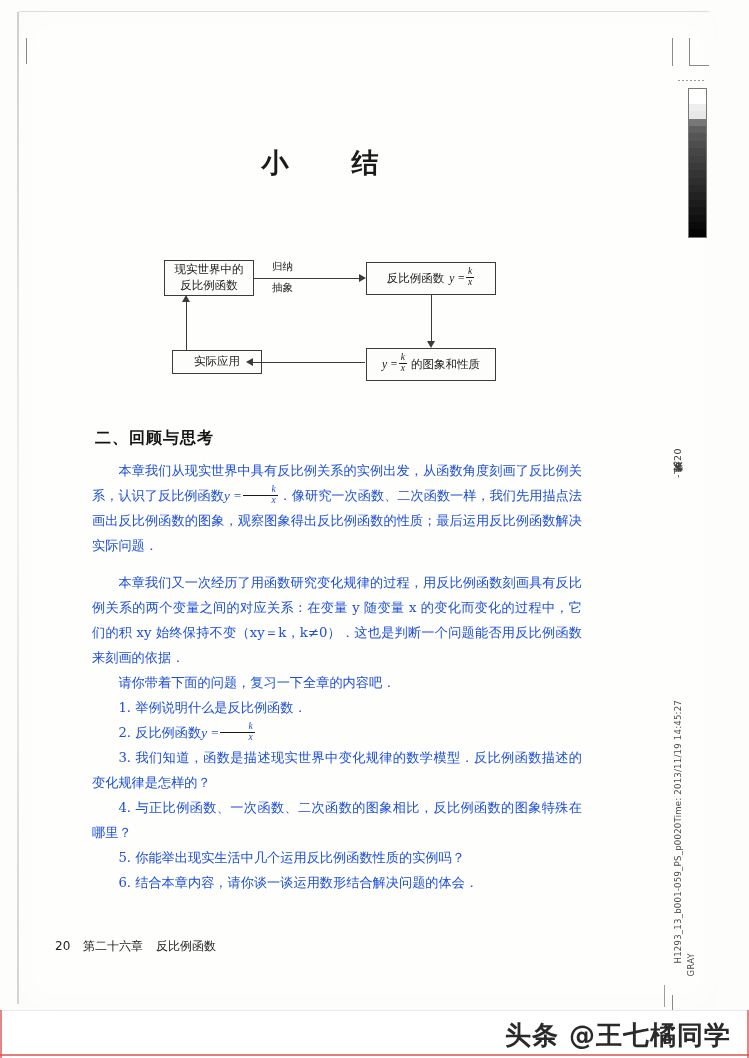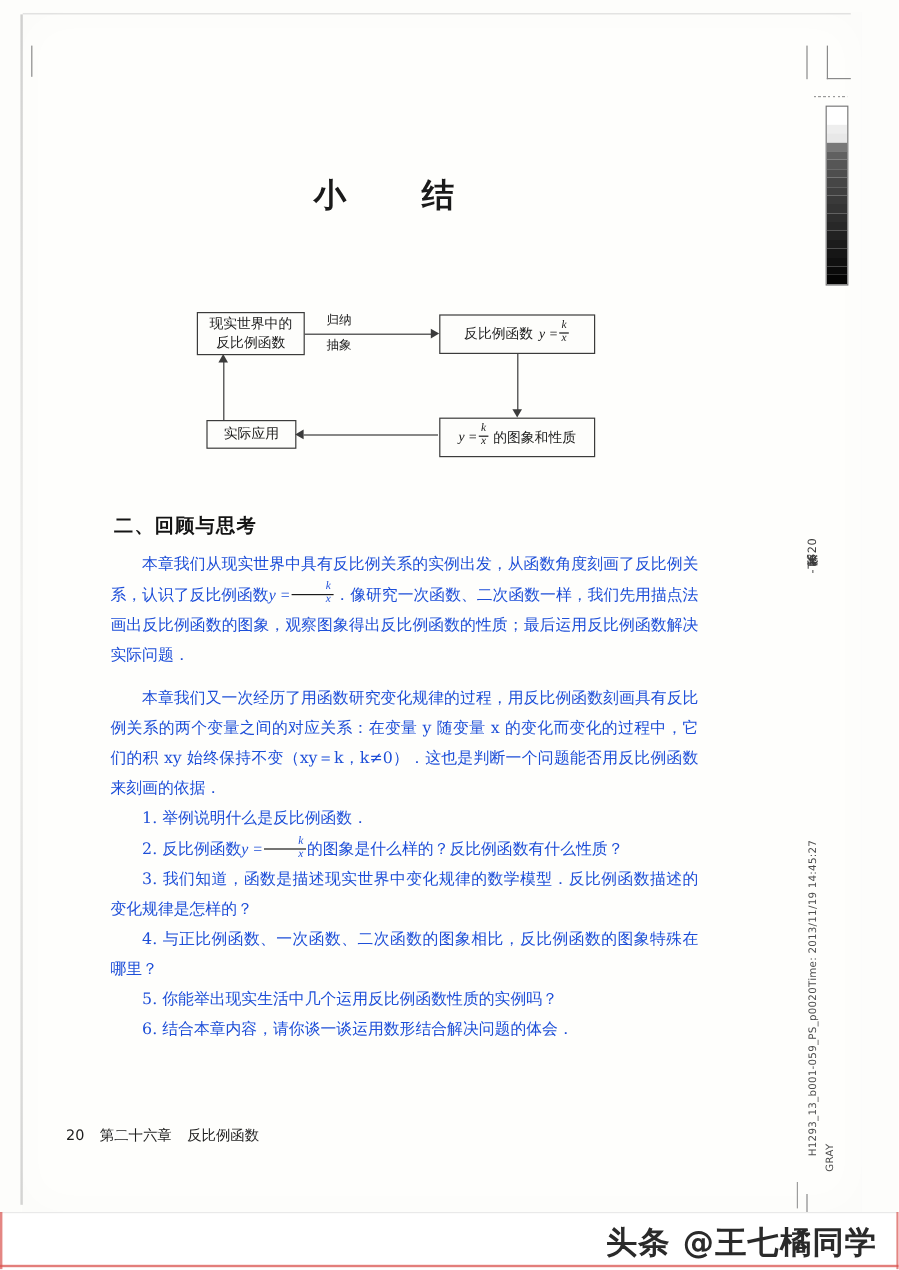--- a/index.html
+++ b/index.html
@@ -132,21 +132,21 @@
     text-align: center;
     font-size: 11.5px;
     line-height: 1.35;
     color: #1a1a1a;
     font-family: "DejaVu Sans", "Liberation Sans", sans-serif;
     box-sizing: border-box;
   }
   .box-real   { left: 14px;  top: 8px;   width: 90px;  height: 36px; }
   .box-func   { left: 216px; top: 10px;  width: 130px; height: 33px; }
   .box-graph  { left: 216px; top: 96px;  width: 130px; height: 33px; }
-  .box-apply  { left: 22px;  top: 98px;  width: 75px;  height: 24px; }
+  .box-apply  { left: 22px;  top: 98px;  width: 90px;  height: 24px; }
 
   .frac {
     display: inline-block;
     vertical-align: middle;
     text-align: center;
     font-family: "Liberation Serif", "DejaVu Serif", serif;
     font-style: italic;
     font-size: 9.5px;
     line-height: 1.05;
     margin: 0 1px;
@@ -358,29 +358,30 @@
       <p class="para">
         <span>本章我们从现实世界中具有反比例关系的实例出发，从函数角度刻画了反比例关系，认识了反比例函数</span><span class="mvar">y =</span><span class="frac"><span class="num">k</span><span class="den">x</span></span><span>．像研究一次函数、二次函数一样，我们先用描点法画出反比例函数的图象，观察图象得出反比例函数的性质；最后运用反比例函数解决实际问题．</span>
       </p>
     </div>
 
     <div class="body-text p2">
       <p class="para">本章我们又一次经历了用函数研究变化规律的过程，用反比例函数刻画具有反比例关系的两个变量之间的对应关系：在变量 y 随变量 x 的变化而变化的过程中，它们的积 xy 始终保持不变（xy＝k，k≠0）．这也是判断一个问题能否用反比例函数来刻画的依据．</p>
     </div>
 
     <div class="body-text p3">
+      <p class="qline">请你带着下面的问题，复习一下全章的内容吧．</p>
 
       <p class="qline">
         <span>1.</span>
         <span>举例说明什么是反比例函数．</span>
       </p>
 
       <p class="qline">
         <span>2.</span>
-        <span>反比例函数</span><span class="mvar">y =</span><span class="frac"><span class="num">k</span><span class="den">x</span></span><span>的图象是什么样的？反比例函数有什么性质？</span>
+        <span>反比例函数</span><span class="mvar">y =</span><span class="frac"><span class="num">k</span><span class="den">x</span></span>
       </p>
 
       <p class="qline">
         <span>3.</span>
         <span>我们知道，函数是描述现实世界中变化规律的数学模型．反比例函数描述的变化规律是怎样的？</span>
       </p>
 
       <p class="qline">
         <span>4.</span>
         <span>与正比例函数、一次函数、二次函数的图象相比，反比例函数的图象特殊在哪里？</span>

